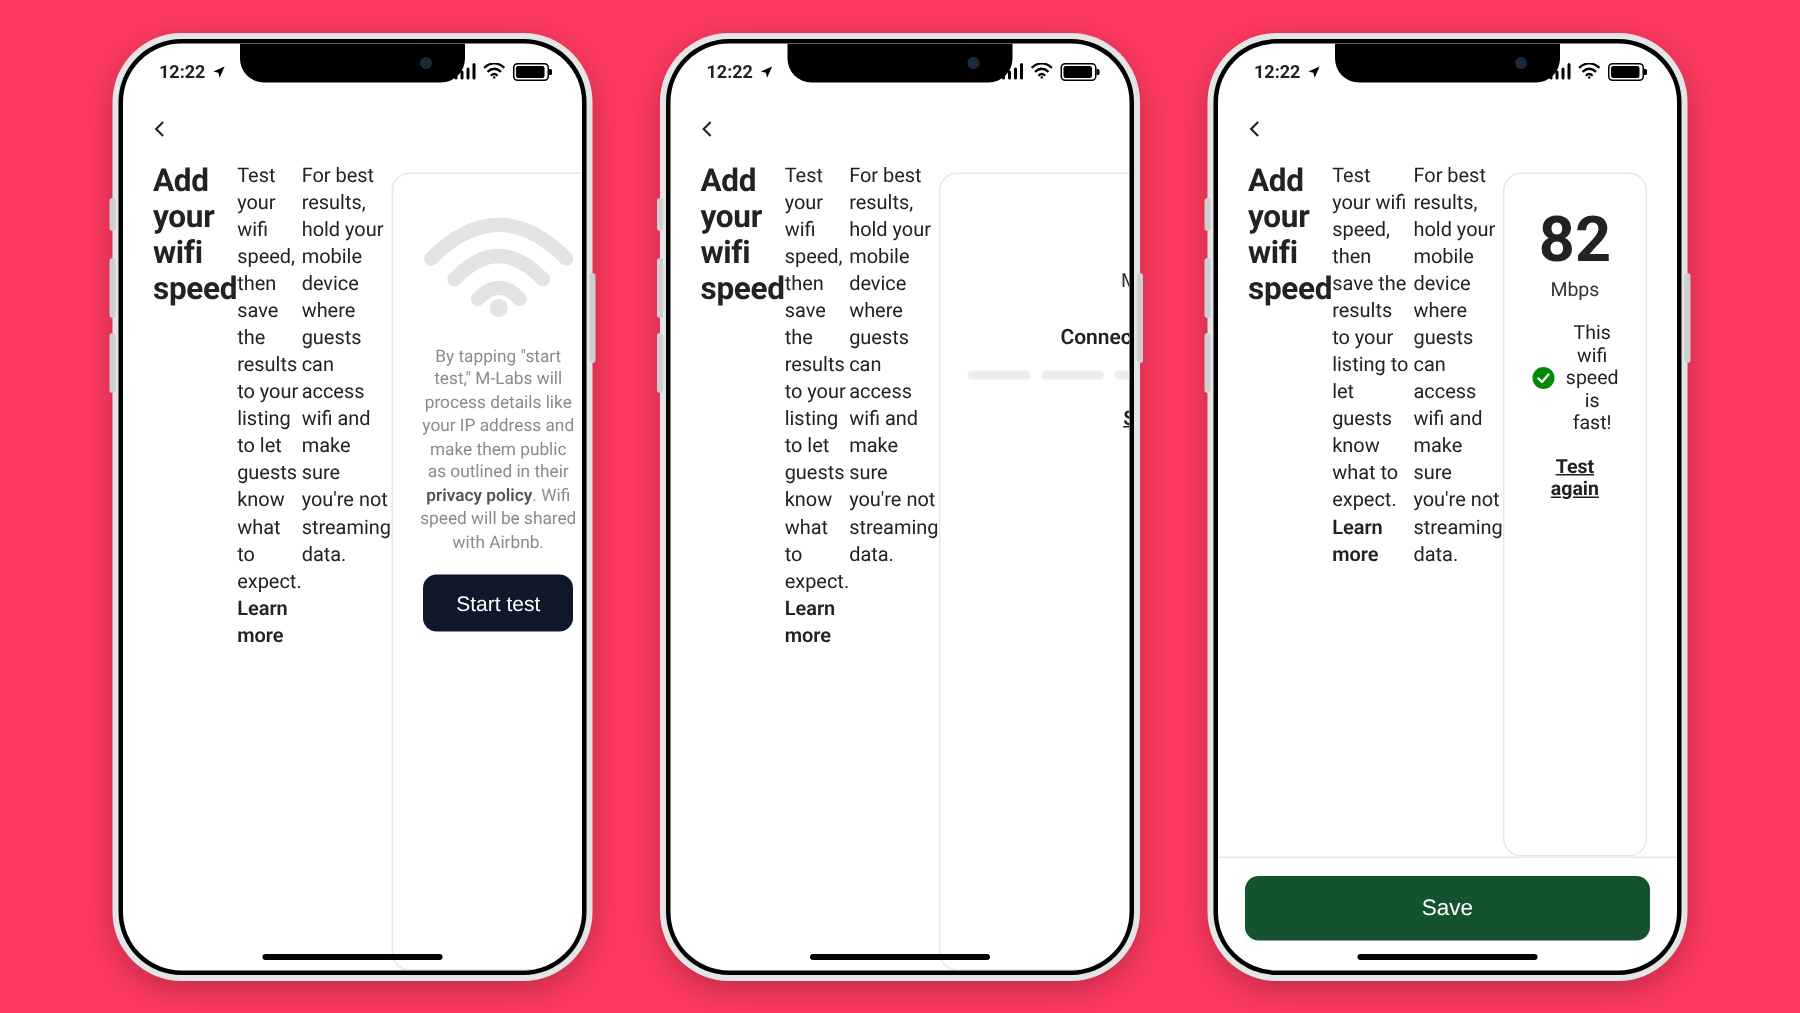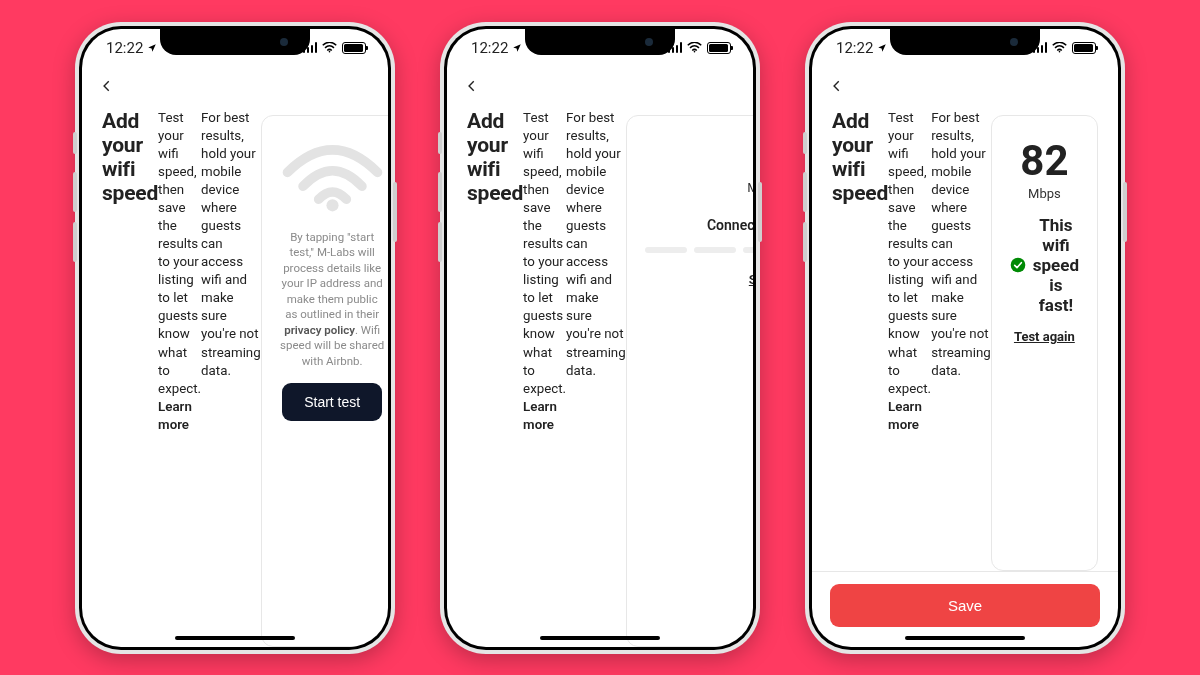--- a/index.html
+++ b/index.html
@@ -61,21 +61,21 @@
     content:""; width:8px; height:8px; border-radius:50%;
     background:#1a2a3a; display:block;
   }
 
   .status-bar {
     height: 38px;
     display: flex;
     align-items: center;
     justify-content: space-between;
     padding: 0 22px 0 24px;
-    font-size: 15px; font-weight:400;
+    font-size: 12px; font-weight:700;
     position:relative; z-index:5;
   }
   .sb-left{display:flex;align-items:center;gap:4px;}
   .sb-right{display:flex;align-items:center;gap:5px;}
   .loc-icon svg{width:10px;height:10px;display:block;}
   .signal{display:flex;align-items:flex-end;gap:1.5px;height:11px;}
   .signal span{width:2.5px;background:#000;border-radius:1px;}
   .signal span:nth-child(1){height:4px;}
   .signal span:nth-child(2){height:6px;}
   .signal span:nth-child(3){height:8px;}
@@ -110,29 +110,29 @@
   .big-num{ font-size:42px; font-weight:700; line-height:1; margin-top:4px;}
   .unit{ font-size:13px; color:#333; margin-top:4px;}
   .connecting{ font-size:14px; font-weight:600; margin-top:22px;text-align:center;}
   .segments{ display:flex; gap:7px; margin-top:14px; width:100%; justify-content:center;}
   .segments span{ width:42px; height:6px; background:#ededed; border-radius:3px;}
   .cancel-link{ font-size:13.5px; font-weight:600; text-decoration:underline; margin-top:18px; cursor:pointer;}
 
   .badge-row{display:flex;align-items:center;gap:7px;margin-top:14px;justify-content:center;}
   .check{width:16px;height:16px;border-radius:50%;display:flex;align-items:center;justify-content:center;}
   .check svg{width:16px;height:16px;display:block;}
-  .badge-txt{font-size:17px;font-weight:700;}
+  .badge-txt{font-size:13px;font-weight:400;}
   .result-desc{font-size:11.8px;color:#8b8b8b;line-height:1.4;margin-top:12px;}
   .test-again{font-size:13px;font-weight:700;text-decoration:underline;margin-top:14px;cursor:pointer;}
 
   .footer-bar{
     border-top:1px solid #e7e7e7; padding:12px 18px 20px;
   }
   .save-btn{
-    width:100%; background:#ef4444; color:#fff; border:none;
+    width:100%; background:#14532d; color:#fff; border:none;
     border-radius:9px; padding:13px 0; font-size:15px; font-weight:500; cursor:pointer;
   }
 
   .home-ind{
     position:absolute; bottom:7px; left:50%; transform:translateX(-50%);
     width:120px; height:4px; background:#000; border-radius:3px;
   }
 </style>
 </head>
 <body>

